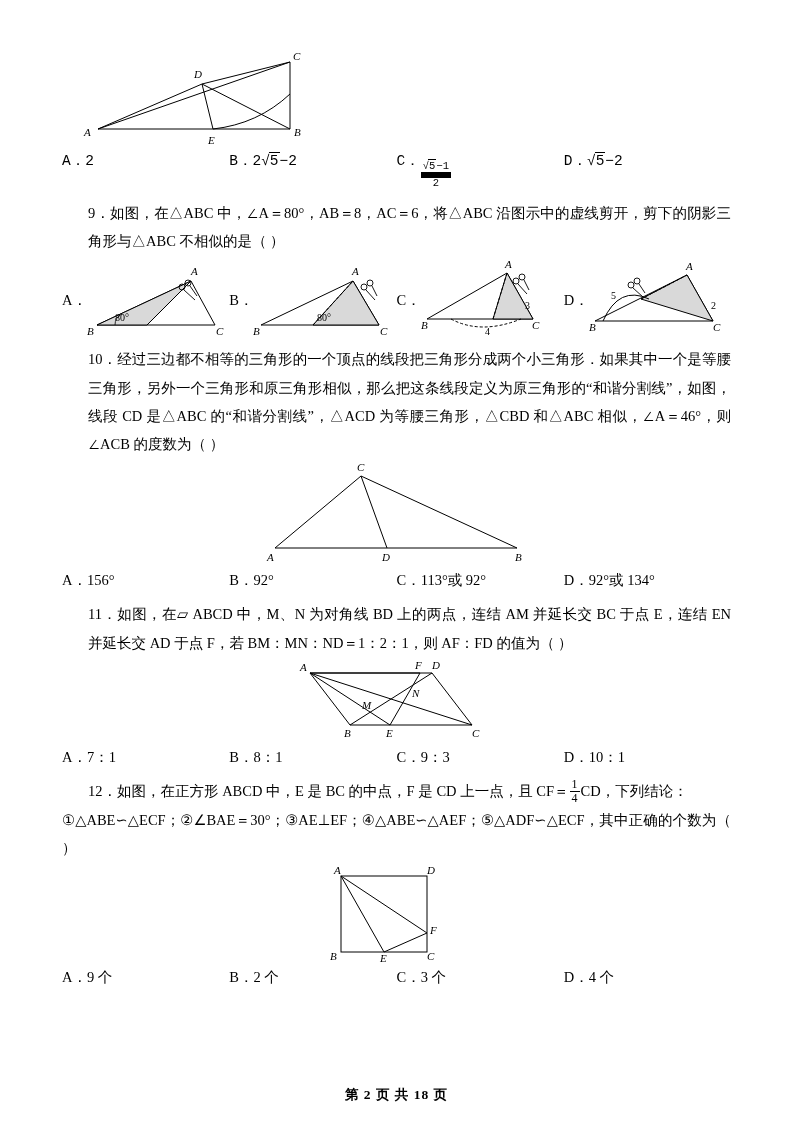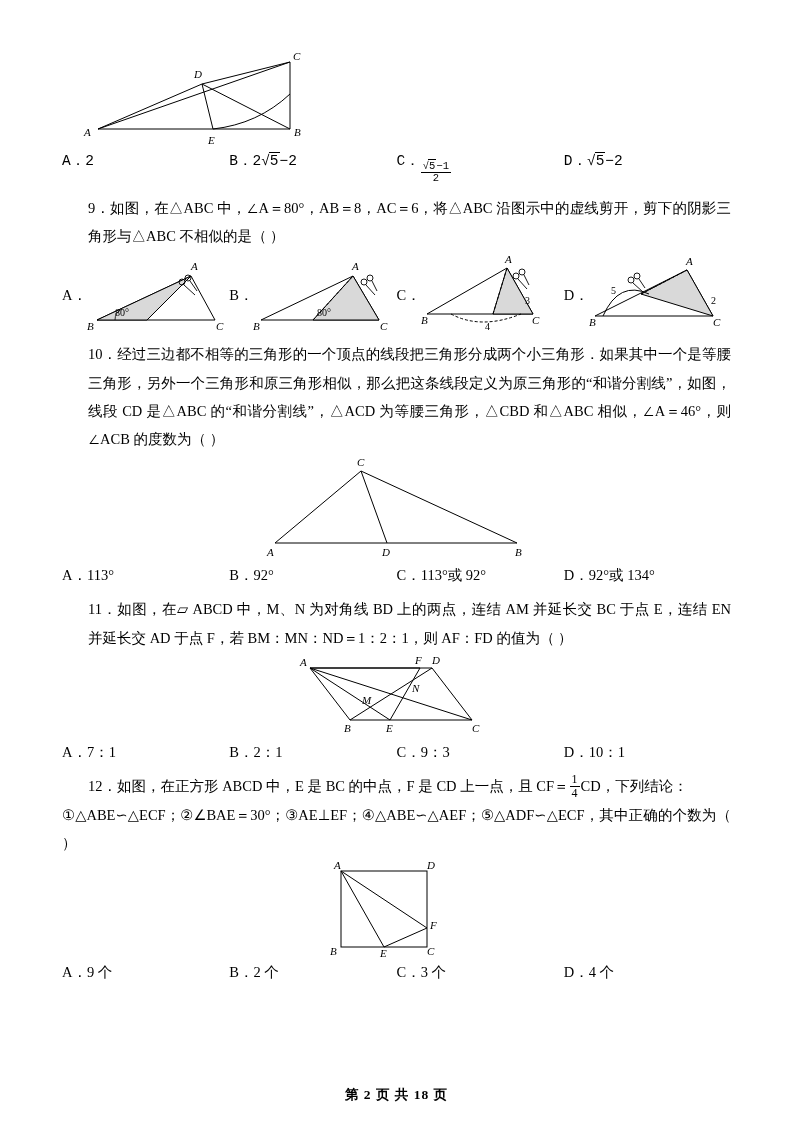--- a/index.html
+++ b/index.html
@@ -58,21 +58,21 @@
   .frac .den { padding: 0 2px; }
   .frac-small {
     display: inline-flex;
     flex-direction: column;
     vertical-align: -0.35em;
     text-align: center;
     font-size: 10.5px;
     line-height: 1.05;
     margin: 0 1px;
   }
-  .frac-small .num { border-bottom: 1px solid #000000; padding: 0 2px; }
+  .frac-small .num { border-bottom: 6px solid #000000; padding: 0 2px; }
   .frac-small .den { padding: 0 2px; }
   .rad {
     display: inline-block;
     white-space: nowrap;
   }
   .rad .bar {
     border-top: 1px solid #000;
     padding: 0 1px 0 1px;
     margin-left: -1px;
   }
@@ -219,21 +219,21 @@
       <polygon points="28,86 270,86 114,14" fill="none" stroke="#000" stroke-width="1"></polygon>
       <line x1="114" y1="14" x2="140" y2="86" stroke="#000" stroke-width="1"></line>
       <text class="fig-label" x="110" y="9">C</text>
       <text class="fig-label" x="20" y="99">A</text>
       <text class="fig-label" x="135" y="99">D</text>
       <text class="fig-label" x="268" y="99">B</text>
     </svg>
   </div>
 
   <div class="choices" style="margin-top:4px;">
-    <div class="ch">A．113°</div>
+    <div class="ch">A．156°</div>
     <div class="ch">B．92°</div>
     <div class="ch">C．113°或 92°</div>
     <div class="ch">D．92°或 134°</div>
   </div>
 
   <p class="qtext blk" style="margin-top:10px;">11．如图，在▱ ABCD 中，M、N 为对角线 BD 上的两点，连结 AM 并延长交 BC 于点 E，连结 EN 并延长交 AD 于点 F，若 BM：MN：ND＝1：2：1，则 AF：FD 的值为（    ）</p>
 
   <div class="figwrap" style="margin-top:2px;">
     <svg width="250" height="85" viewBox="0 0 250 85">
       <polygon points="38,14 160,14 200,66 78,66" fill="none" stroke="#000" stroke-width="1"></polygon>
@@ -248,21 +248,21 @@
       <text class="fig-label" x="72" y="78">B</text>
       <text class="fig-label" x="114" y="78">E</text>
       <text class="fig-label" x="200" y="78">C</text>
       <text class="fig-label" x="90" y="50">M</text>
       <text class="fig-label" x="140" y="38">N</text>
     </svg>
   </div>
 
   <div class="choices" style="margin-top:4px;align-items:flex-end;">
     <div class="ch">A．7：1</div>
-    <div class="ch">B．2：1</div>
+    <div class="ch">B．8：1</div>
     <div class="ch">C．9：3</div>
     <div class="ch">D．10：1</div>
   </div>
 
   <p class="qtext blk" style="margin-top:10px;">
     <span>12．如图，在正方形 ABCD 中，E 是 BC 的中点，F 是 CD 上一点，且 CF＝</span><span class="frac">
         <span class="num">1</span>
         <span class="den">4</span>
       </span><span>CD，下列结论：</span>
   </p>

